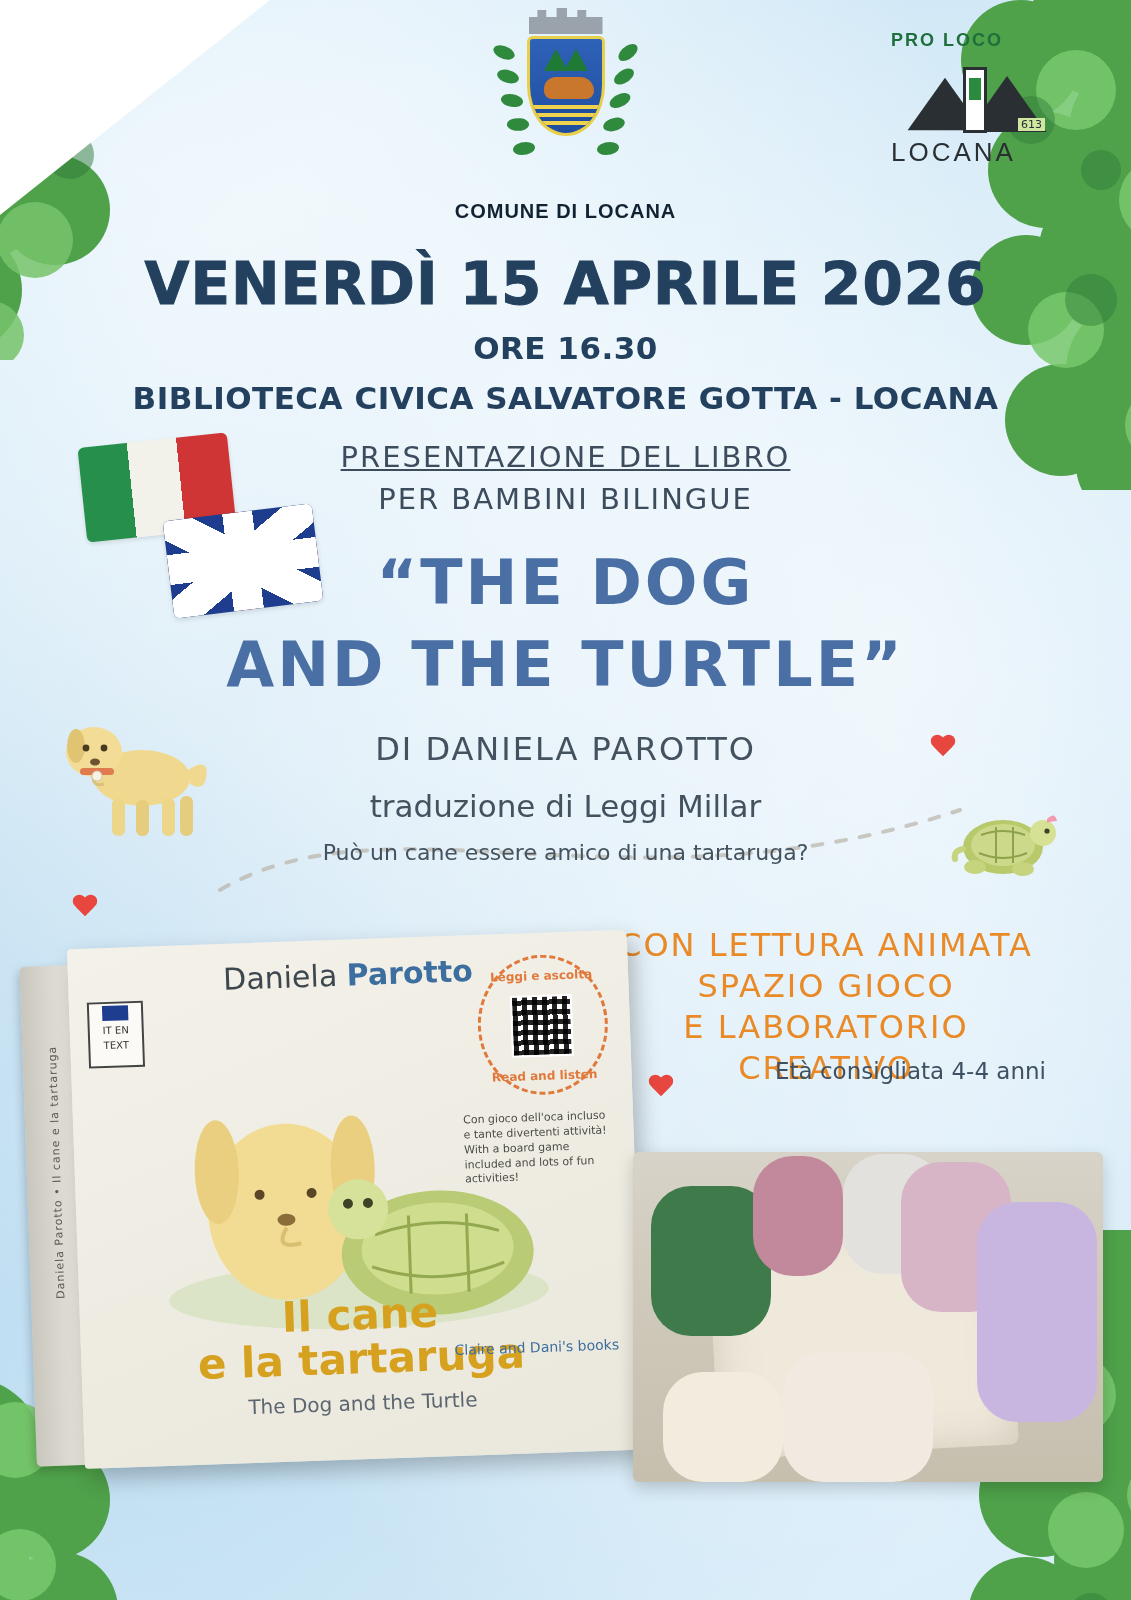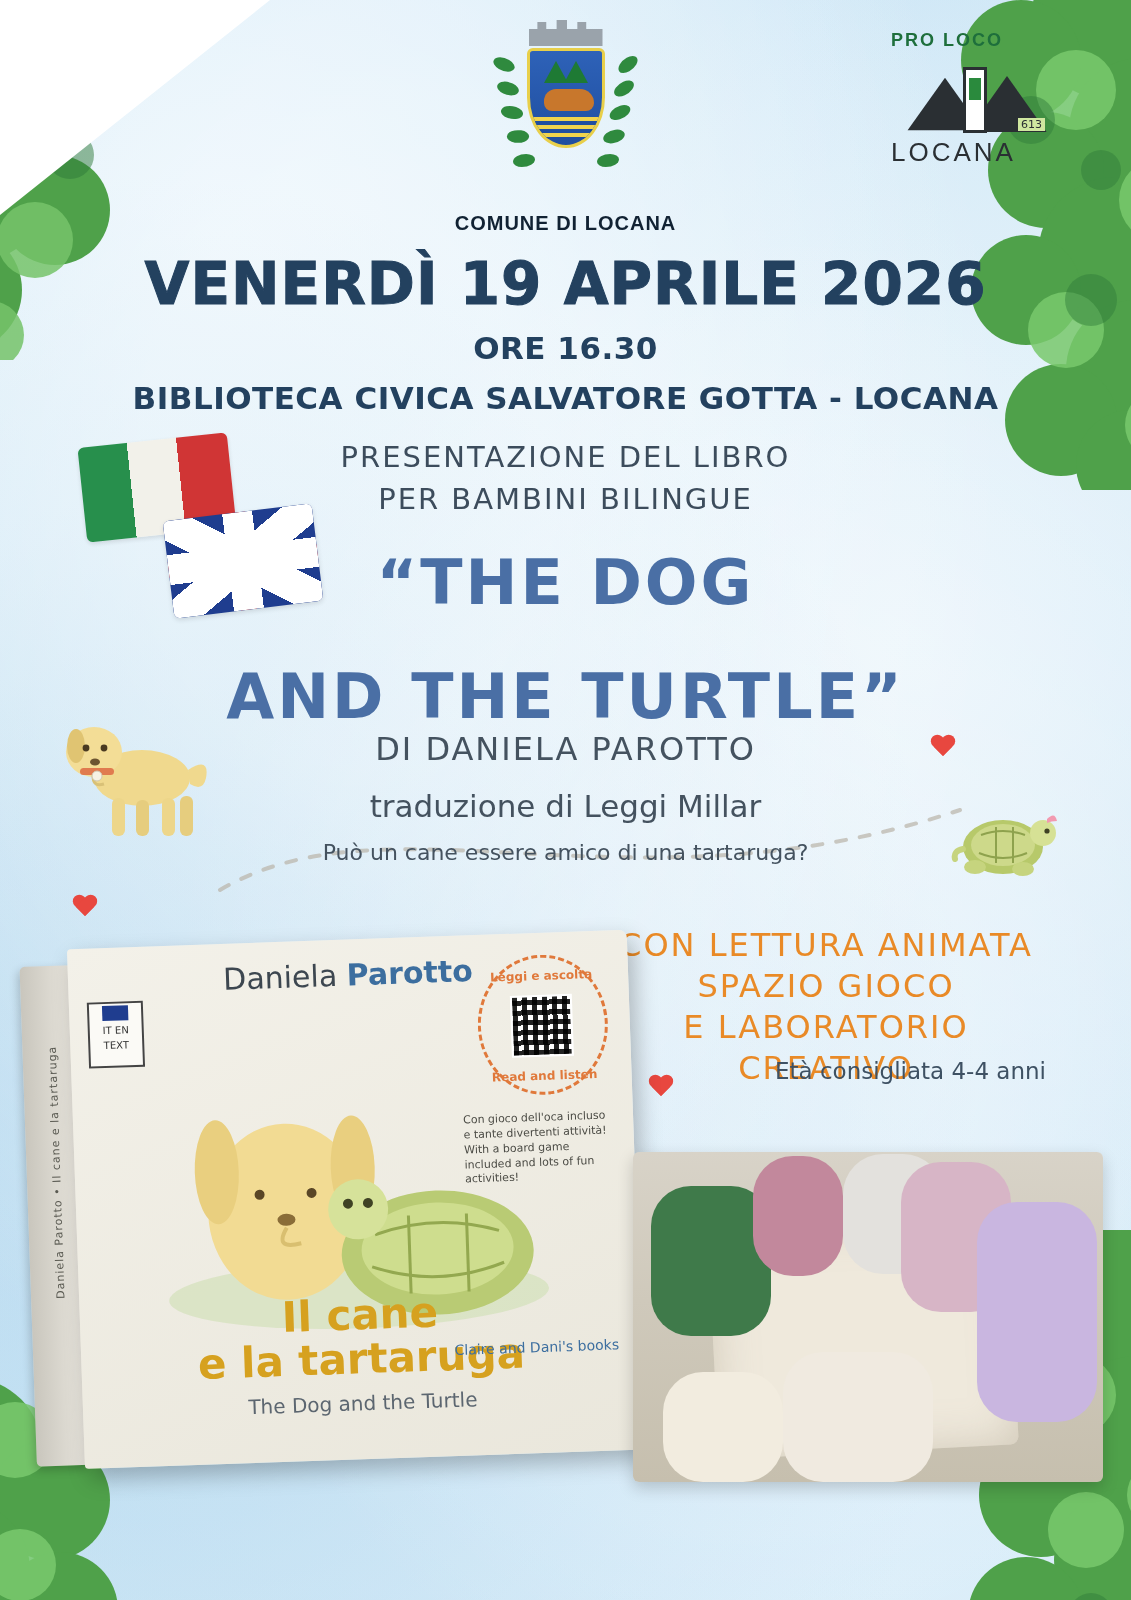--- a/index.html
+++ b/index.html
@@ -48,21 +48,21 @@
 
   
   .visit-logo { position:absolute; left:88px; top:38px; z-index:6; width:180px; text-align:center; }
   .visit-logo .marks { display:flex; justify-content:center; align-items:flex-end; gap:4px; height:58px;}
   .vm-green { width:40px; height:52px; background:#3aa845; clip-path:polygon(50% 0,100% 100%,0 100%); }
   .vm-pink { width:26px; height:42px; background:#e8308a; border-radius:3px; }
   .visit-logo .txt { font-family:"Liberation Sans", sans-serif; font-size:23px; color:#1c3f63; letter-spacing:.5px; margin-top:4px;}
   .visit-logo .txt b { font-weight:bold; }
   .visit-logo .drop { width:42px;height:30px;margin:2px auto 0; background:#27b7c8; border-radius:0 0 22px 22px;}
 
-  .comune { position:absolute; left:50%; transform:translateX(-50%); top:20px; width:260px; text-align:center; z-index:6;}
+  .comune { position:absolute; left:50%; transform:translateX(-50%); top:8px; width:260px; text-align:center; z-index:6;}
   .crest-wrap { position:relative; width:150px; height:190px; margin:0 auto;}
   .crown { width:74px;height:26px;margin:0 auto;background:#9aa3ab;
            clip-path:polygon(0 100%,0 35%,12% 35%,12% 8%,24% 8%,24% 35%,38% 35%,38% 0,52% 0,52% 35%,66% 35%,66% 8%,78% 8%,78% 35%,100% 35%,100% 100%);}
   .shield { width:78px;height:100px;margin:2px auto 0;background:linear-gradient(180deg,#2e62b8,#1f4ea0);
             border:3px solid #e8cf4a; border-radius:6px 6px 40px 40px/6px 6px 52px 52px; position:relative; overflow:hidden;}
   .shield .tree { position:absolute; left:14px; top:10px; width:0;height:0;border-left:12px solid transparent;border-right:12px solid transparent;border-bottom:22px solid #1e7a34;}
   .shield .tree2 { position:absolute; right:14px; top:10px; width:0;height:0;border-left:12px solid transparent;border-right:12px solid transparent;border-bottom:22px solid #1e7a34;}
   .shield .beast { position:absolute; left:14px; top:38px; width:50px;height:22px;background:#c8772c;border-radius:12px 14px 8px 8px;}
   .shield .waves { position:absolute; left:0; bottom:6px; width:100%; height:22px;
       background:repeating-linear-gradient(180deg,#f0d34d 0 4px,#1f4ea0 4px 8px);}
@@ -85,27 +85,27 @@
   
   .center-col { position:absolute; left:0; right:0; text-align:center; z-index:7; }
   .date {
     top:250px;
     font-family:"DejaVu Sans", sans-serif; font-weight:bold;
     font-size:58px; letter-spacing:1px; color:#23415f;
     -webkit-text-stroke:1px #23415f;
   }
   .time { top:330px; font-weight:bold; font-size:31px; color:#23415f; letter-spacing:.5px;}
   .place { top:380px; font-weight:bold; font-size:31px; color:#23415f; letter-spacing:.5px;}
-  .intro1 { top:440px; font-size:29px; color:#3c4c5c; letter-spacing:2px;}
+  .intro1 { top:440px; font-size:29px; color:#3c4c5c; letter-spacing:2px;text-decoration:underline;}
   .intro2 { top:482px; font-size:29px; color:#3c4c5c; letter-spacing:2px;}
   .title1 {
     top:546px; font-size:62px; font-weight:bold; color:#4a6fa5; letter-spacing:3px;
   }
   .title2 {
-    top:628px; font-size:62px; font-weight:bold; color:#4a6fa5; letter-spacing:3px;margin-top:32px;
+    top:628px; font-size:62px; font-weight:bold; color:#4a6fa5; letter-spacing:3px;
   }
   .author { top:730px; font-size:32px; color:#44525f; letter-spacing:2px;}
   .translator { top:788px; font-size:31px; color:#44525f;}
   .question { top:840px; font-size:22px; color:#44525f;}
 
   .activities {
     position:absolute; right:70px; top:925px; text-align:center; width:470px; z-index:7;
     color:#e98a27; font-size:32px; letter-spacing:2px; line-height:1.28;
   }
   .age { position:absolute; right:85px; top:1058px; width:340px; text-align:right; font-size:23px; color:#3e5163; z-index:7;}
@@ -330,21 +330,21 @@
     <div class="top">PRO LOCO</div>
     <div class="mount">
       <div class="peak l"></div>
       <div class="peak r"></div>
       <div class="tower"></div>
       <div class="alt">613</div>
     </div>
     <div class="bot">LOCANA</div>
   </div>
 
-  <div class="center-col date">VENERDÌ 19 APRILE 2026</div>
+  <div class="center-col date">VENERDÌ 15 APRILE 2026</div>
   <div class="center-col time">ORE 16.30</div>
   <div class="center-col place">BIBLIOTECA CIVICA SALVATORE GOTTA - LOCANA</div>
   <div class="center-col intro1">PRESENTAZIONE DEL LIBRO</div>
   <div class="center-col intro2">PER BAMBINI BILINGUE</div>
   <div class="center-col title1">“THE DOG</div>
   <div class="center-col title2">AND THE TURTLE”</div>
   <div class="center-col author">DI DANIELA PAROTTO</div>
   <div class="center-col translator">traduzione di Leggi Millar</div>
   <div class="center-col question">Può un cane essere amico di una tartaruga?</div>
 

